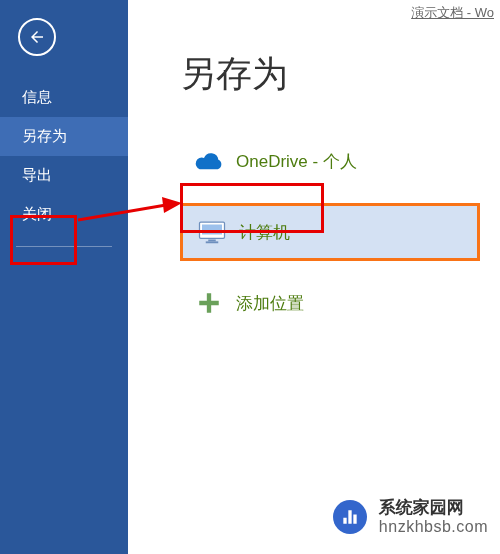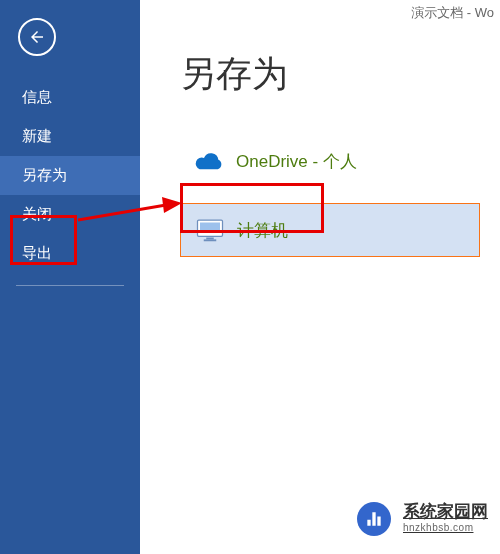--- a/index.html
+++ b/index.html
@@ -10,25 +10,26 @@
     height: 554px;
     overflow: hidden;
     position: relative;
   }
   .window-title {
     position: absolute;
     top: 4px;
     right: 6px;
     font-size: 13px;
     color: #666;
+    text-decoration: underline;
   }
   .sidebar {
     position: absolute;
     left: 0; top: 0;
-    width: 140px;
+    width: 128px;
     height: 100%;
     background: #2a579a;
     color: #fff;
     padding-top: 18px;
   }
   .back-btn {
     width: 38px; height: 38px;
     border: 2px solid #fff;
     border-radius: 50%;
     margin-left: 18px;
@@ -69,21 +70,21 @@
     gap: 12px;
     font-size: 17px;
     color: #4d7c0f;
     padding: 12px 14px;
     width: 300px;
     cursor: pointer;
     margin-bottom: 16px;
   }
   .loc.selected {
     background: #d4e1f3;
-    border: 1px solid #f97316;
+    border: 3px solid #f97316;
   }
   .loc .ic { width: 30px; height: 28px; display:flex; align-items:center; justify-content:center; }
 
   
   .hl {
     position: absolute;
     border: 3px solid #e60000;
     pointer-events: none;
   }
   .hl-saveas { left: 10px; top: 215px; width: 67px; height: 50px; }
@@ -96,52 +97,50 @@
     width: 104px; height: 30px;
     pointer-events: none;
   }
 
   
   .wm {
     position: absolute;
     right: 12px;
     bottom: 18px;
     display: flex;
-    align-items: flex-start;
+    align-items: center;
     gap: 12px;
     color: #333;
-    text-decoration: underline;
   }
   .wm .logo {
     width: 34px; height: 34px;
     border-radius: 50%;
     background: #3366cc;
     display:flex; align-items:center; justify-content:center;
   }
   .wm .txt { display:flex; flex-direction:column; line-height:1.15; }
   .wm .t1 { font-size: 17px; font-weight: 600; }
-  .wm .t2 { font-size: 10px; letter-spacing: 0.5px; color:#666; }
+  .wm .t2 { font-size: 16px; letter-spacing: 0.5px; color:#666; }
 </style>
 </head>
 <body>
 
 <div class="window-title">演示文档 - Wo</div>
 
 <div class="sidebar">
   <div class="back-btn">
     <svg width="18" height="18" viewBox="0 0 24 24">
         <path d="M20 11H7.8l5.6-5.6L12 4l-8 8 8 8 1.4-1.4L7.8 13H20z"></path>
       </svg>
   </div>
 
   <div class="side-item">信息</div>
-  <div class="side-item">新建</div>
   <div class="side-item selected">另存为</div>
+  <div class="side-item">导出</div>
   <div class="side-item">关闭</div>
-  <div class="side-item">导出</div>
 
   <div class="side-sep"></div>
 
 </div>
 
 <div class="main">
   <div class="page-title">另存为</div>
 
   <div class="loc">
     <span class="ic">
@@ -157,20 +156,28 @@
       <svg width="30" height="26" viewBox="0 0 48 40">
           <rect x="4" y="4" width="40" height="26" rx="2" fill="#fff" stroke="#6e8fbd" stroke-width="2"></rect>
           <rect x="8" y="8" width="32" height="16" fill="#9dc1ec"></rect>
           <rect x="18" y="32" width="12" height="3" fill="#6e8fbd"></rect>
           <rect x="14" y="35" width="20" height="3" fill="#6e8fbd"></rect>
         </svg>
     </span>
     <span>计算机</span>
   </div>
 
+  <div class="loc">
+    <span class="ic">
+      <svg width="26" height="26" viewBox="0 0 24 24">
+          <path fill="#6aa05a" d="M10 3h4v7h7v4h-7v7h-4v-7H3v-4h7z"></path>
+        </svg>
+    </span>
+    <span>添加位置</span>
+  </div>
 </div>
 
 <div class="hl hl-saveas"></div>
 <div class="hl hl-computer"></div>
 <svg class="arrow" viewBox="0 0 104 30">
   <line x1="0" y1="25" x2="88" y2="10" stroke="#e60000" stroke-width="3"></line>
   <polygon points="104,8 84,2 86,18" fill="#e60000"></polygon>
 </svg>
 
 <div class="wm">

